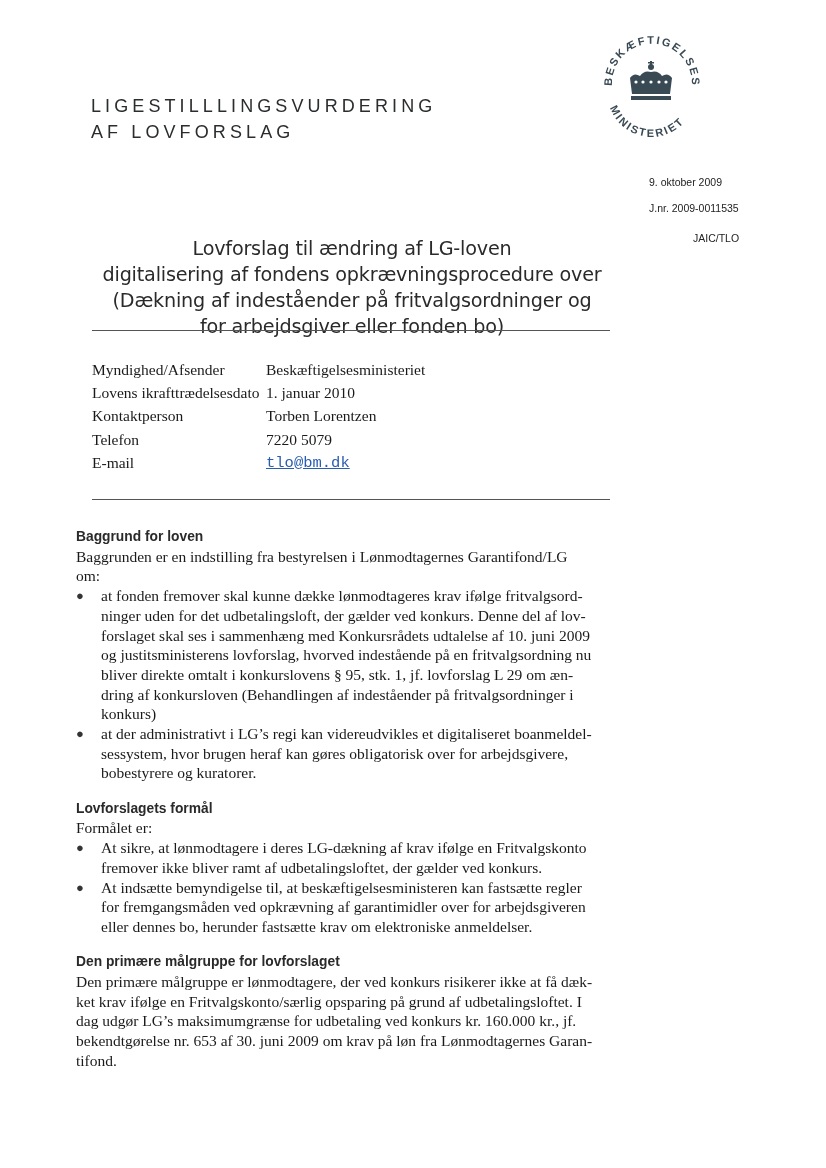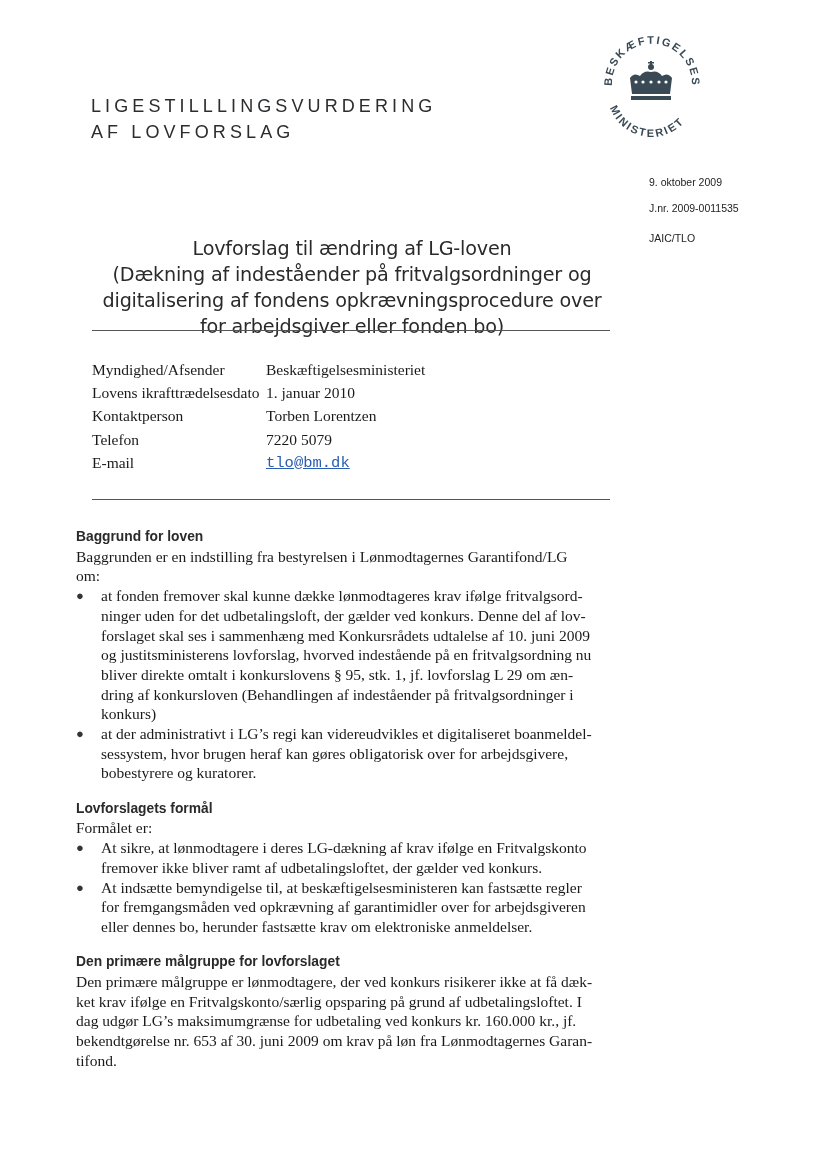--- a/index.html
+++ b/index.html
@@ -10,21 +10,21 @@
       font-family: "Liberation Sans", sans-serif; font-size: 18px; letter-spacing: 4.1px;
       color: #2a2c2e; line-height: 26px; font-weight: normal;
     }
     .heading-title div { white-space: nowrap; }
 
     .logo { position: absolute; left: 590px; top: 20px; width: 120px; height: 120px; }
 
     .meta { position: absolute; left: 649px; font-family: "Liberation Sans", sans-serif; font-size: 10.5px; color: #222; white-space: nowrap; }
     .meta-date { top: 176px; }
     .meta-jnr { top: 202px; }
-    .meta-ref { top: 232px; }
+    .meta-ref { top: 232px; margin-left: 44px; }
 
     .doc-title {
       position: absolute; left: 92px; width: 520px; top: 204px;
       font-family: "DejaVu Sans", sans-serif; font-size: 19.2px; line-height: 26px;
       text-align: center; color: #2a2a2a; font-weight: normal; letter-spacing: -0.2px; margin-top: 32px;
     }
     .doc-title div { white-space: nowrap; }
 
     .rule { position: absolute; left: 92px; width: 518px; height: 0; border-top: 1.5px solid #555; }
     .rule-1 { top: 330px; }
@@ -79,22 +79,22 @@
     </g>
   </svg>
 </div>
 
 <div class="meta meta-date">9. oktober 2009</div>
 <div class="meta meta-jnr">J.nr. 2009-0011535</div>
 <div class="meta meta-ref">JAIC/TLO</div>
 
 <div class="doc-title">
   <div>Lovforslag til ændring af LG-loven</div>
+  <div>digitalisering af fondens opkrævningsprocedure over</div>
   <div>(Dækning af indeståender på fritvalgsordninger og</div>
-  <div>digitalisering af fondens opkrævningsprocedure over</div>
   <div>for arbejdsgiver eller fonden bo)</div>
 </div>
 
 <div class="rule rule-1"></div>
 
 <div class="info-table">
   <div class="info-row">
     <span class="info-label">Myndighed/Afsender</span>
     <span class="info-value">Beskæftigelsesministeriet</span>
   </div>

